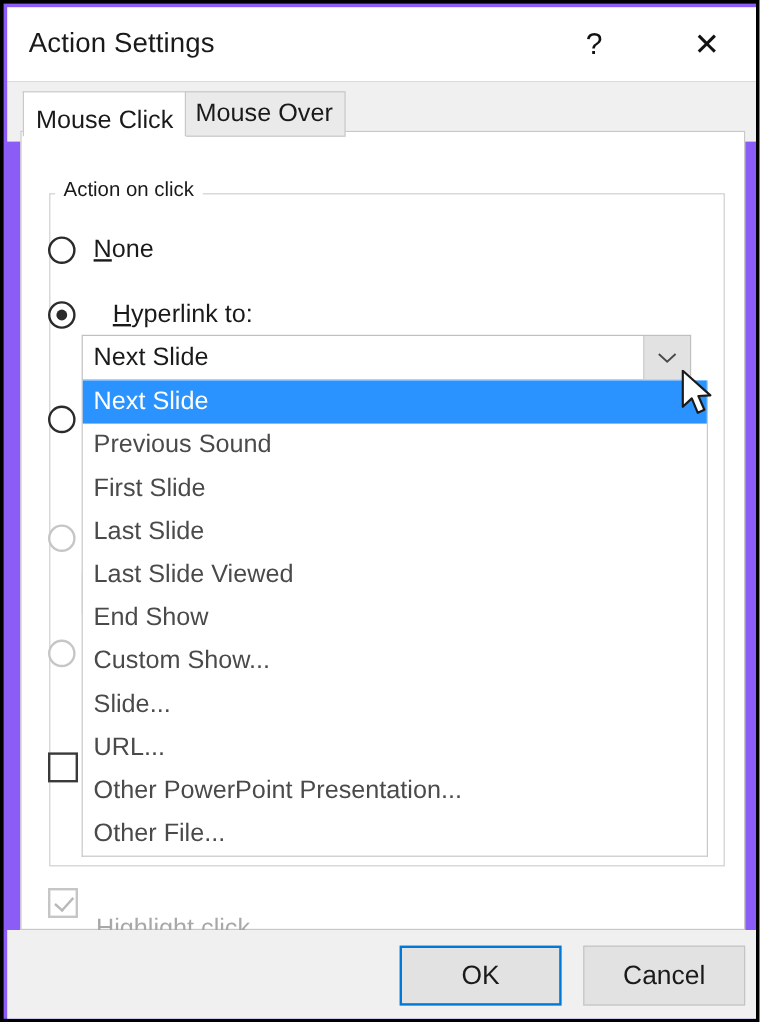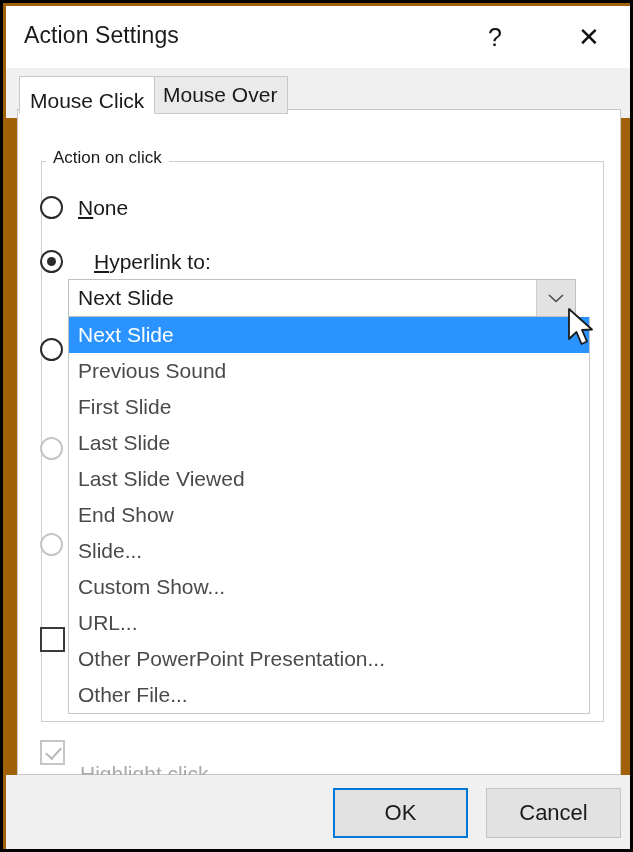--- a/index.html
+++ b/index.html
@@ -10,21 +10,21 @@
   body {
     font-family: "Liberation Sans", sans-serif;
   }
 
   #dialog {
     position: relative;
     width: 633px;
     height: 852px;
     box-sizing: border-box;
     border: 3px solid #000000;
-    background: #a16207;
+    background: #8b5cf6;
     overflow: hidden;
   }
 
   
   .titlebar {
     position: absolute;
     left: 3px;
     top: 3px;
     width: 627px;
     height: 62px;
@@ -119,21 +119,21 @@
     background: #ffffff;
     font-size: 17px;
     color: #1a1a1a;
     white-space: nowrap;
   }
 
   
   .radio-row {
     position: absolute;
     display: flex;
-    align-items: flex-start;
+    align-items: center;
     left: 22px;
   }
   .radio {
     width: 23px;
     height: 23px;
     border-radius: 50%;
     box-sizing: border-box;
     border: 2px solid #2b2b2b;
     background: #ffffff;
     position: relative;
@@ -391,22 +391,22 @@
 
   </div>
 
   <ul class="dropdown-list" id="dropdown-list">
       <li class="dropdown-item selected">Next Slide</li>
       <li class="dropdown-item">Previous Sound</li>
       <li class="dropdown-item">First Slide</li>
       <li class="dropdown-item">Last Slide</li>
       <li class="dropdown-item">Last Slide Viewed</li>
       <li class="dropdown-item">End Show</li>
+      <li class="dropdown-item">Custom Show...</li>
       <li class="dropdown-item">Slide...</li>
-      <li class="dropdown-item">Custom Show...</li>
       <li class="dropdown-item">URL...</li>
       <li class="dropdown-item">Other PowerPoint Presentation...</li>
       <li class="dropdown-item">Other File...</li>
     </ul>
 
   <span class="cursor">
     <svg width="30" height="42" viewBox="0 0 30 42" aria-hidden="true">
       <polygon points="2,1 2,31 9.5,24 14.5,36 20,33.5 15,22 25,21.5" fill="#ffffff" stroke="#1a1a1a" stroke-width="1.8" stroke-linejoin="round"></polygon>
     </svg>
   </span>

